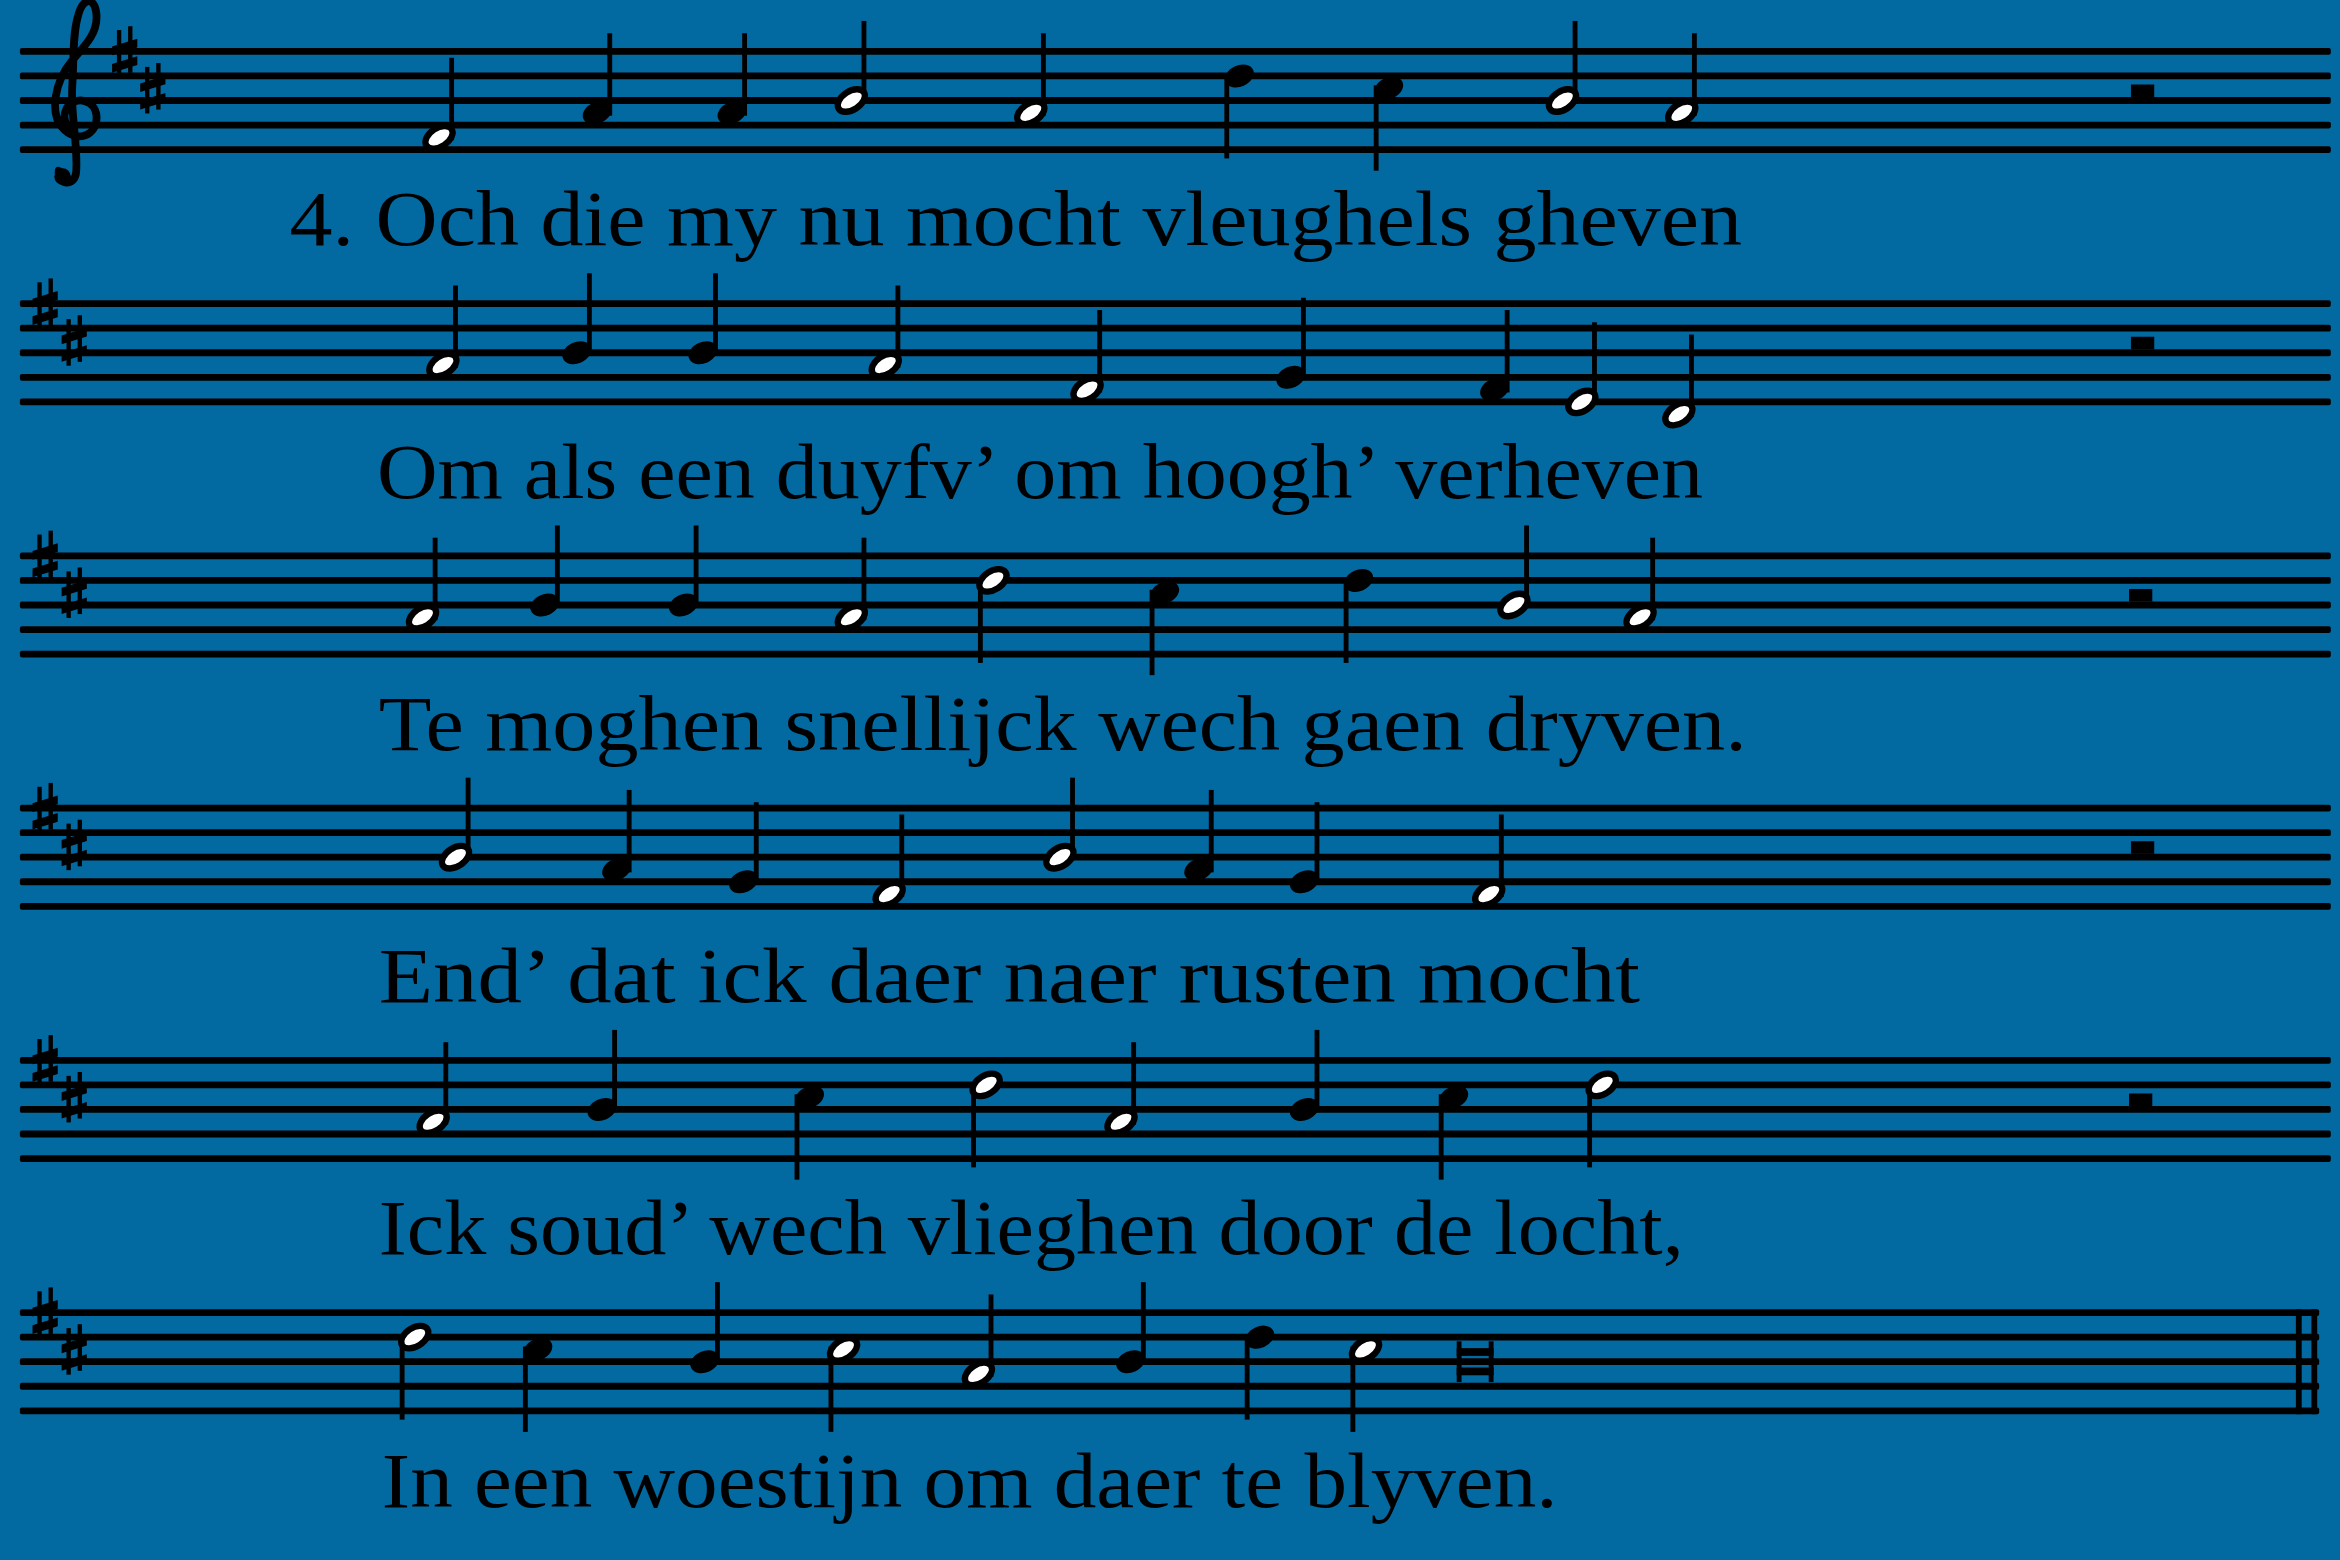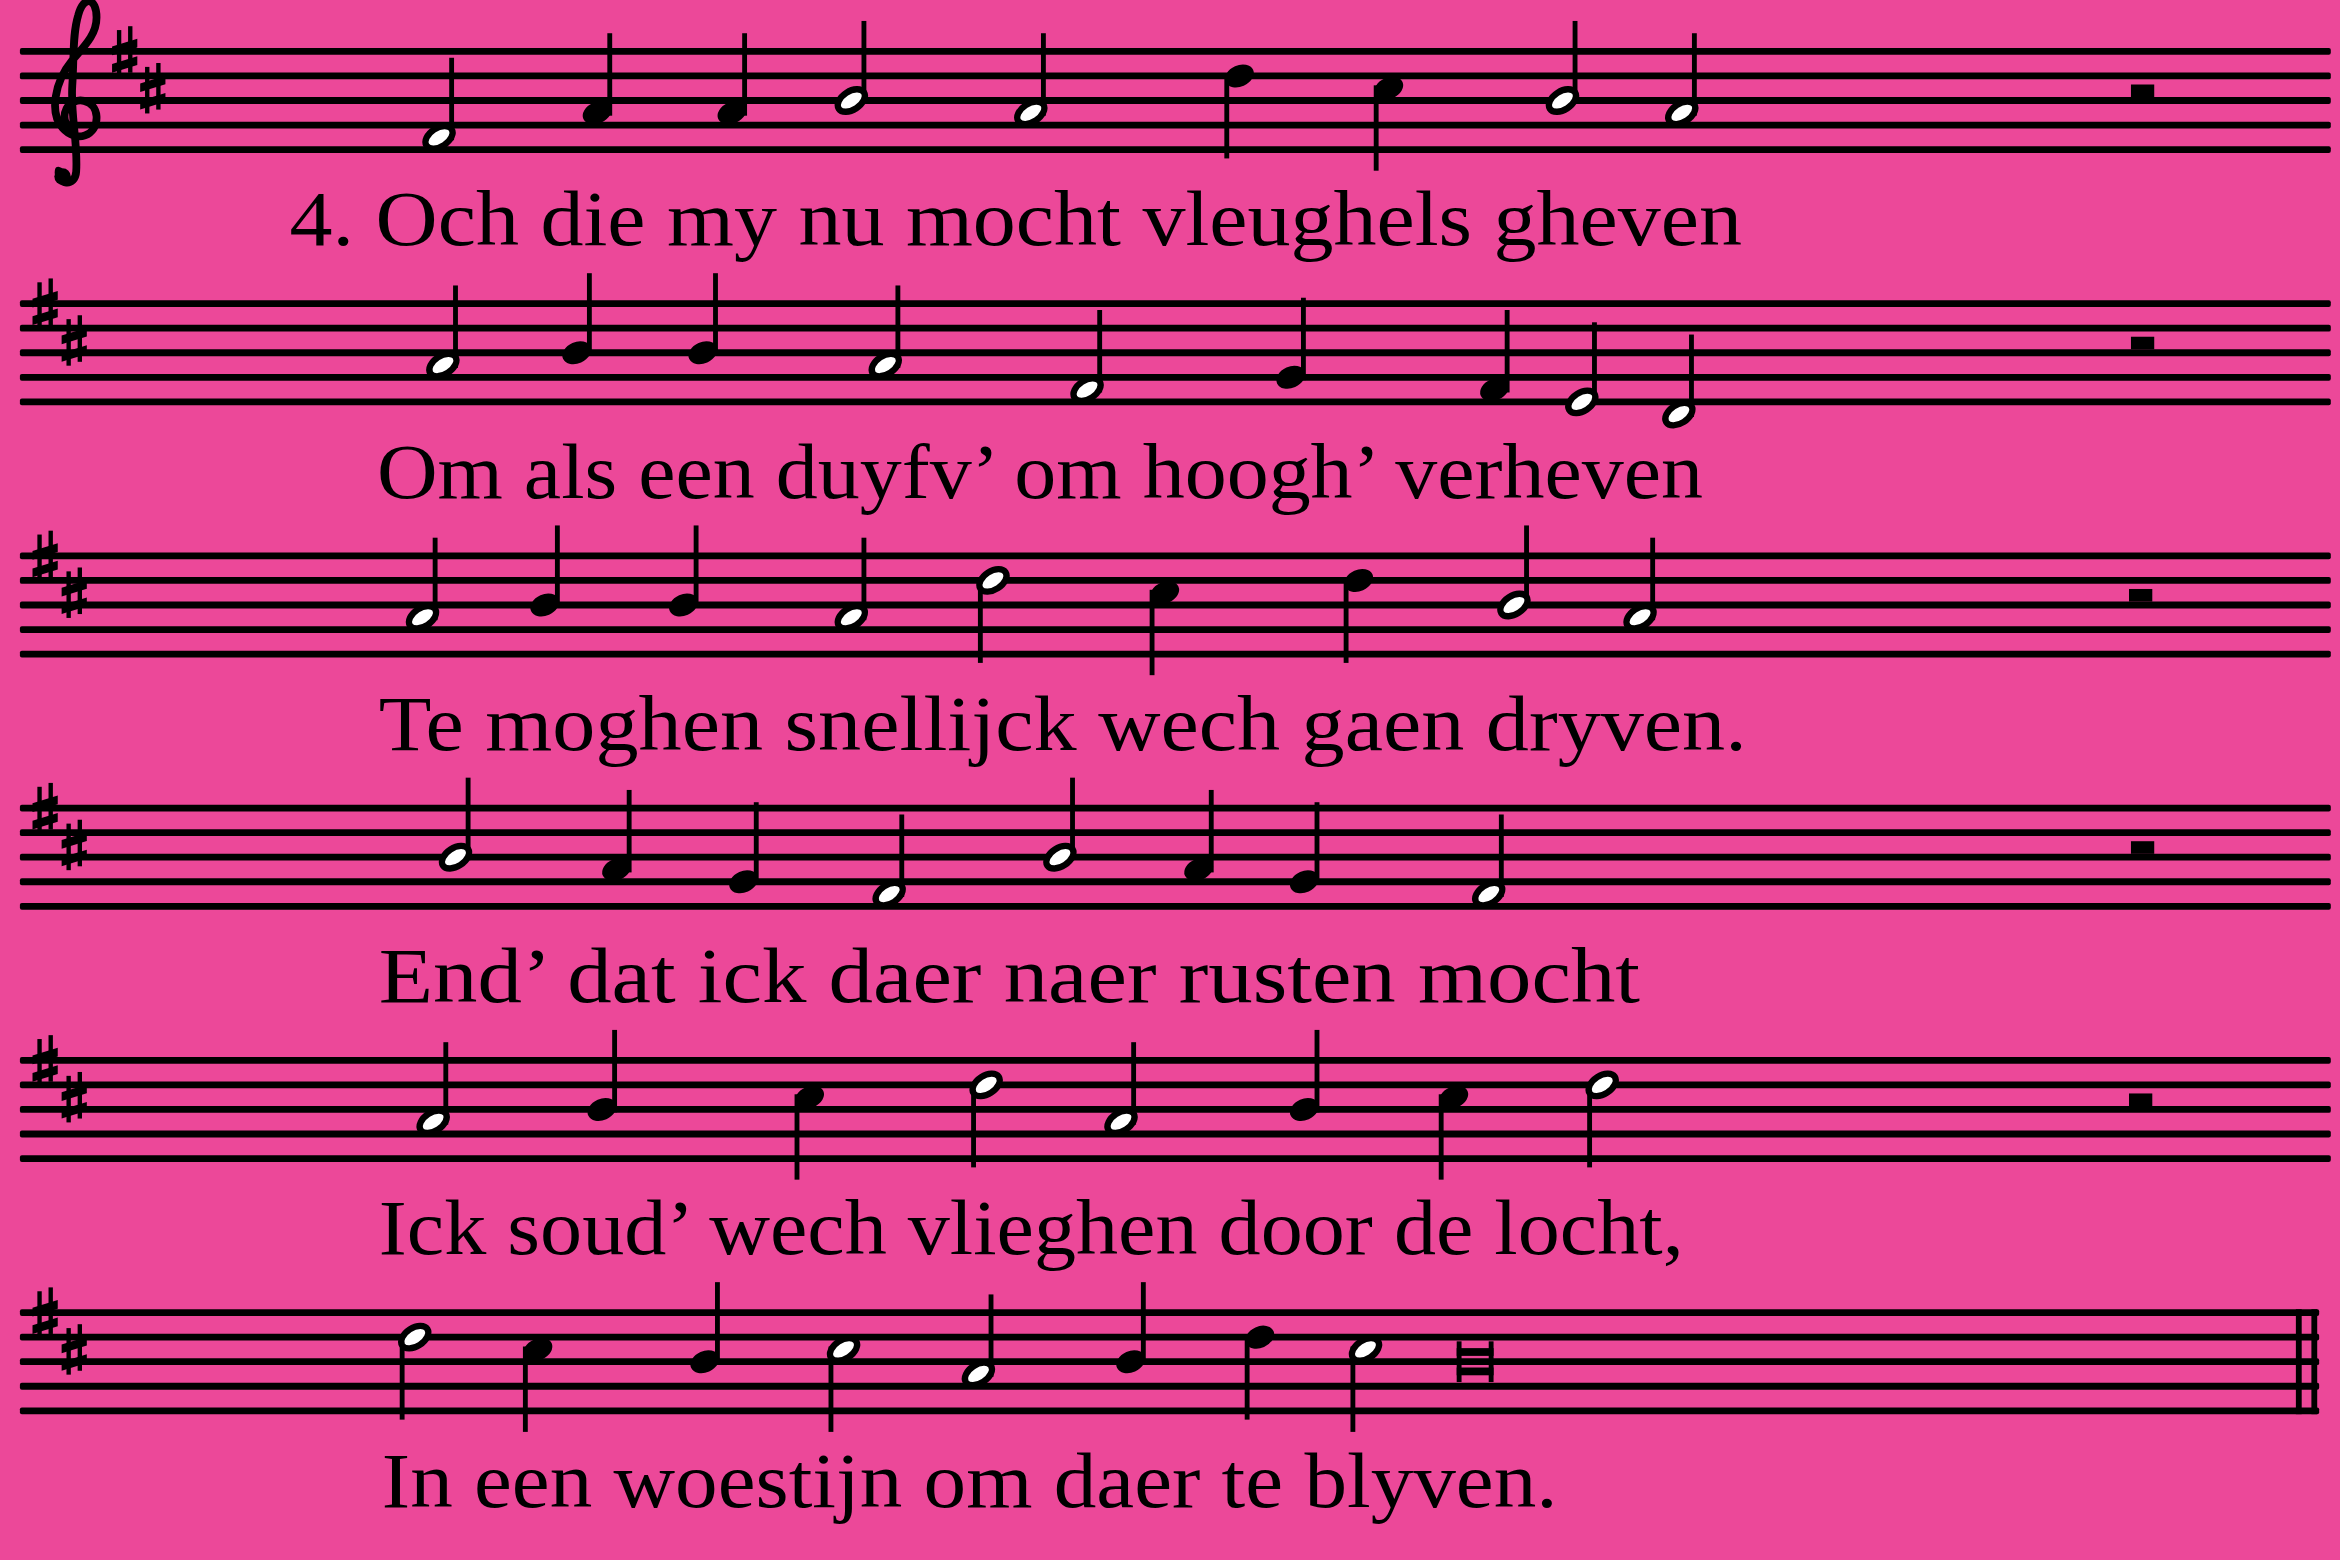--- a/index.html
+++ b/index.html
@@ -1,16 +1,16 @@
 <!DOCTYPE html>
 <html><head>
 <meta charset="utf-8">
 <style>
   html,body{margin:0;padding:0;background:#ffffff;}
-  #page{position:relative;width:2341px;height:1560px;background:#ec4899;overflow:hidden;text-align:right;}
+  #page{position:relative;width:2341px;height:1560px;background:#0369a1;overflow:hidden;text-align:right;}
   svg{display:block;}
   text.lyric{font-family:"Liberation Serif","DejaVu Serif",serif;fill:#000000;}
 </style>
 </head>
 <body>
 
 <div id="page">
   <svg id="score-svg" width="2341" height="1560" viewBox="0 0 2412 1608" xmlns="http://www.w3.org/2000/svg">
     <g id="staves-layer">
         <g>

